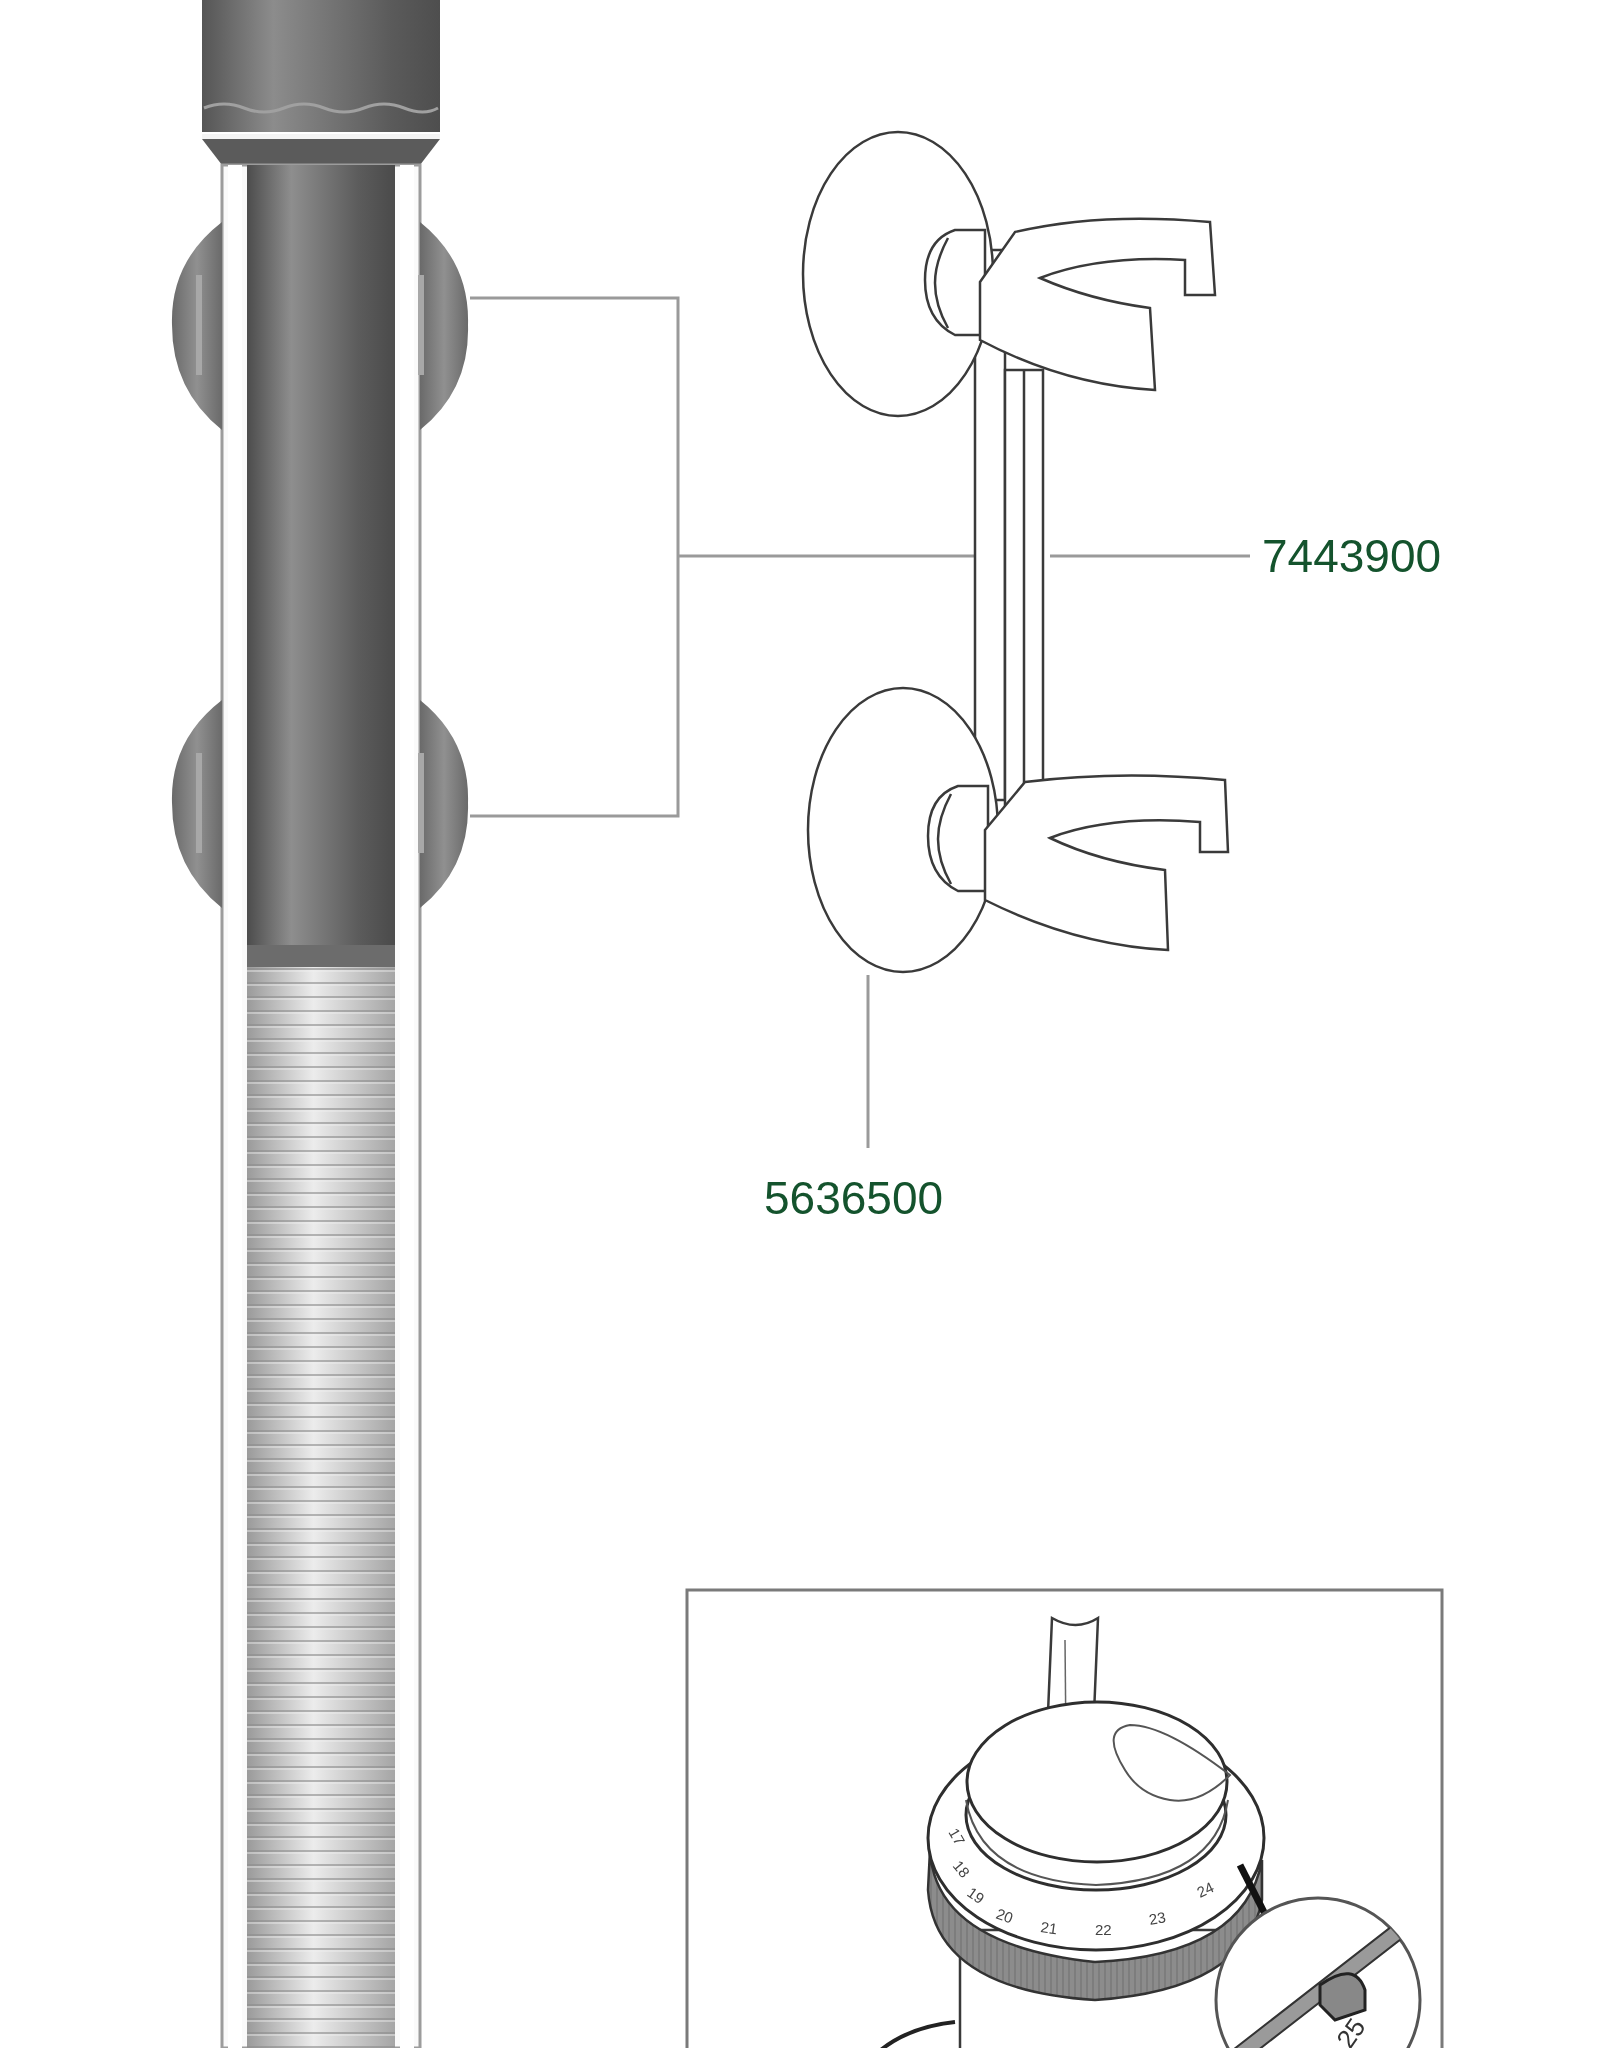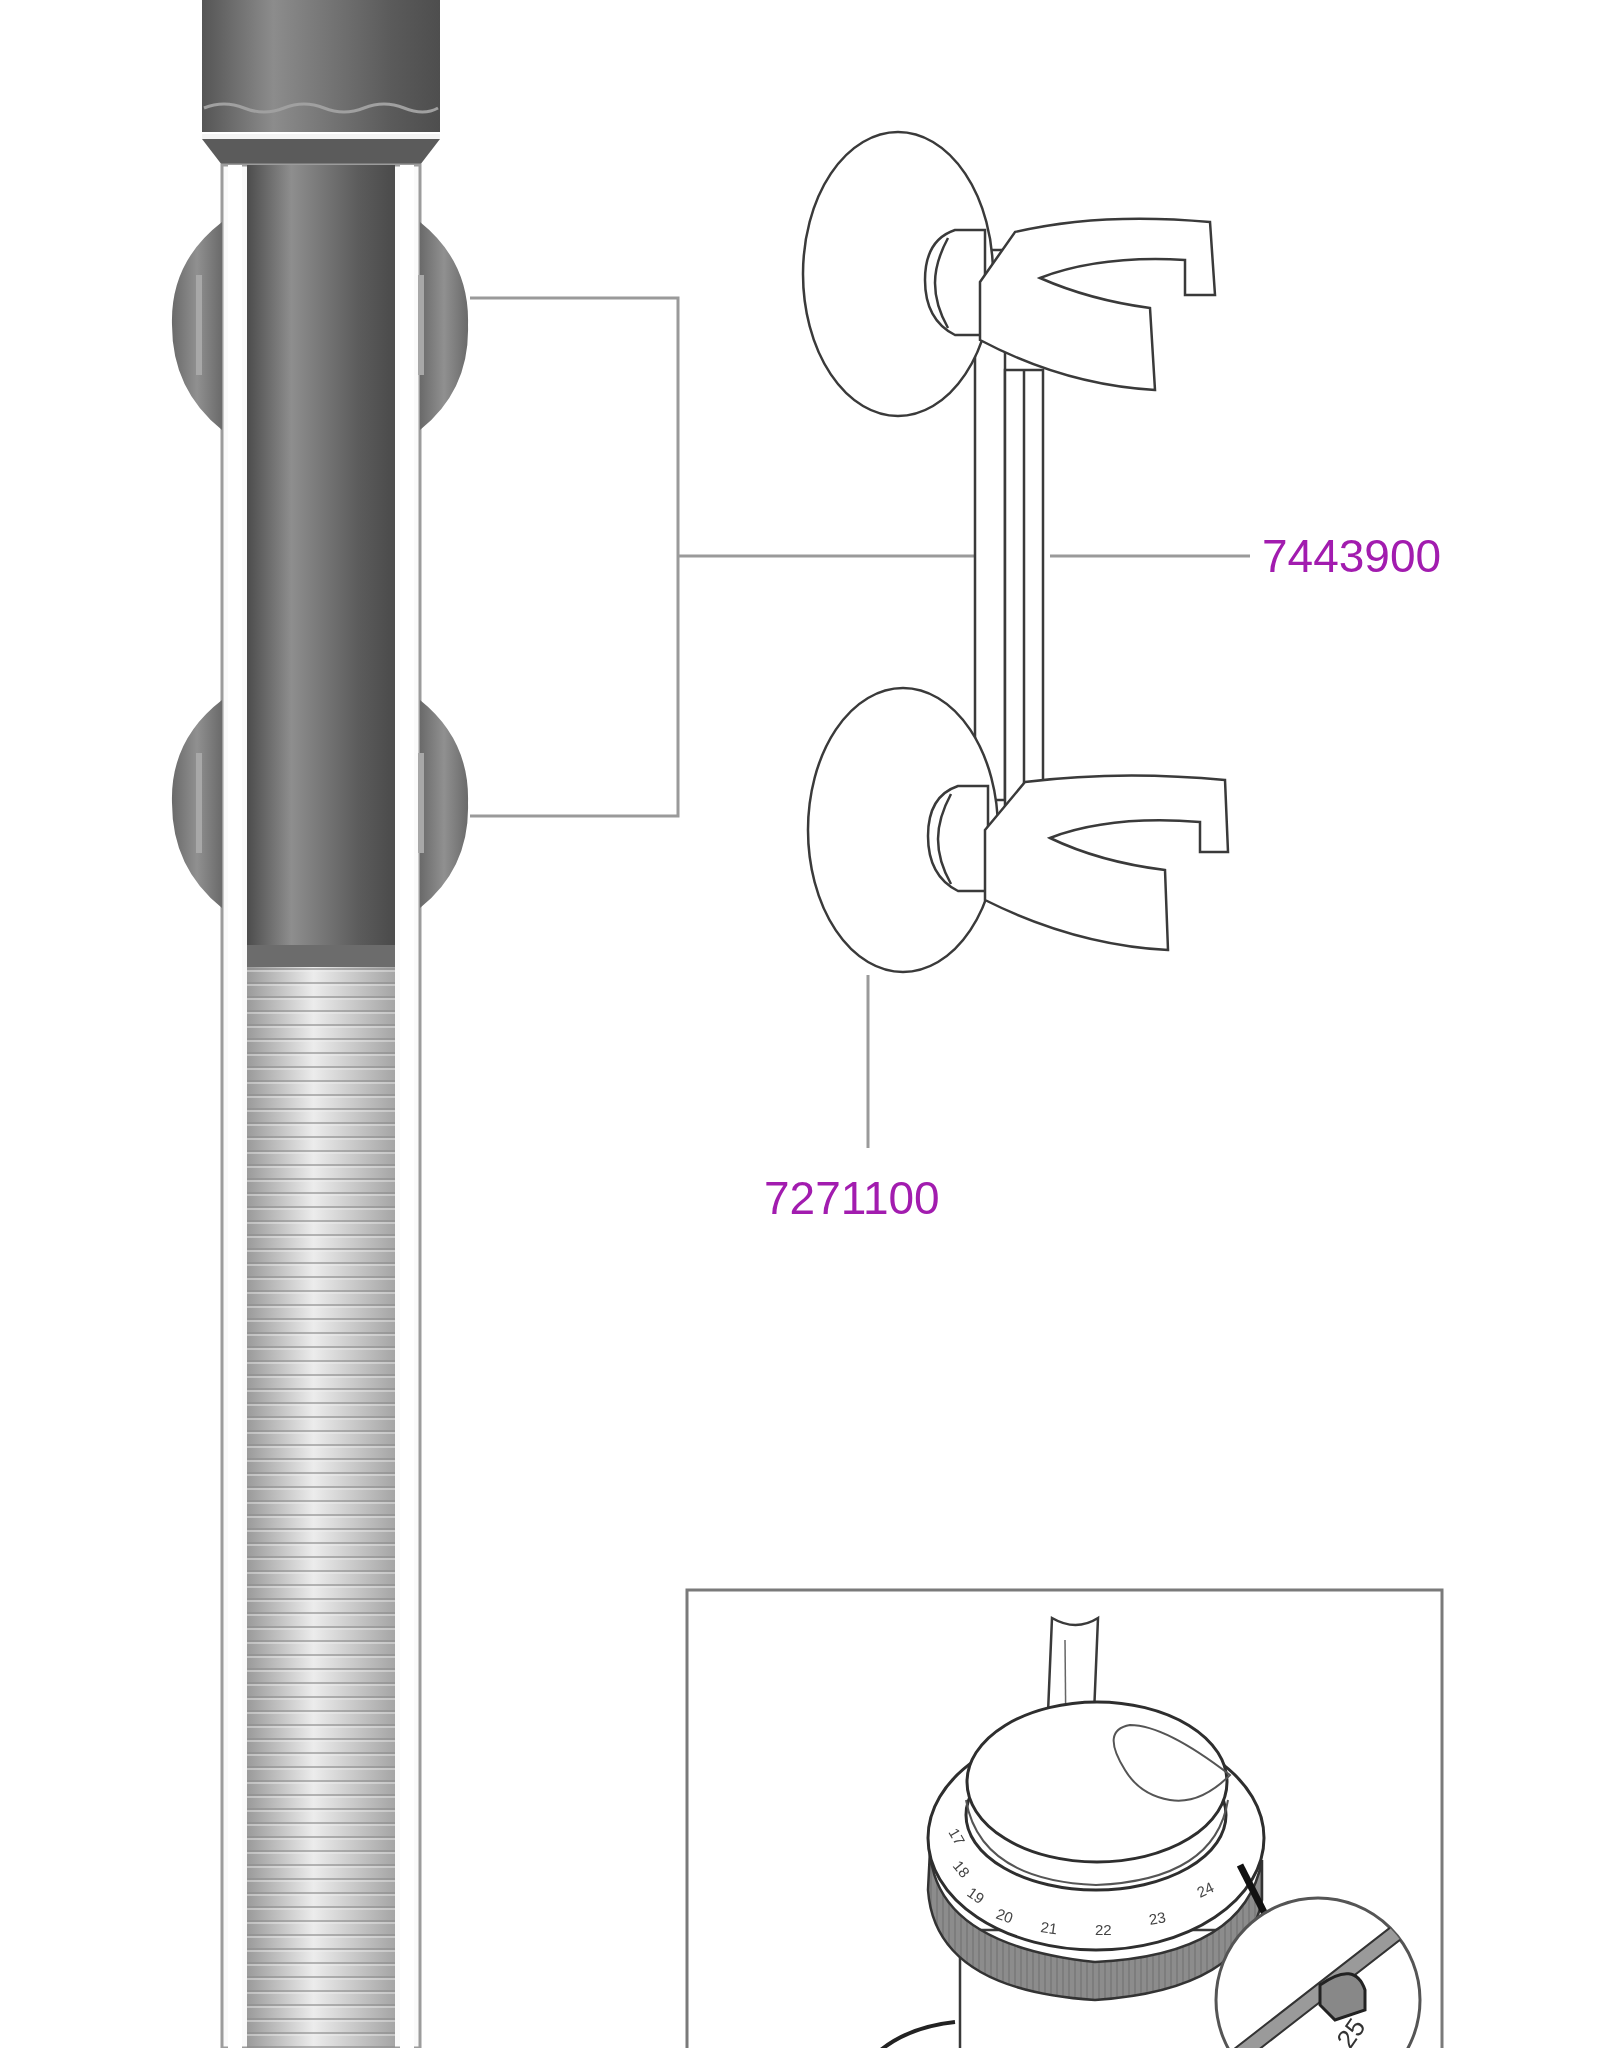--- a/index.html
+++ b/index.html
@@ -18,21 +18,21 @@
       position: absolute;
       left: 0;
       top: 0;
       width: 1600px;
       height: 2048px;
     }
     .part-label {
       position: absolute;
       font-family: "Liberation Sans", sans-serif;
       font-size: 46px;
-      color: #a21caf;
+      color: #14532d;
       letter-spacing: 0px;
       line-height: 1;
       white-space: nowrap;
     }
     .dial-num {
       font-family: "Liberation Sans", sans-serif;
       font-size: 15px;
       fill: #444;
     }
     .zoom-num {
@@ -193,14 +193,14 @@
           </g>
         </g>
 
         <path d="M870 2060 Q900 2028 955 2022" fill="none" stroke="#222" stroke-width="4"></path>
       </g>
     </g>
   </svg>
 
   
   <div class="part-label" style="left:1262px; top:533px;">7443900</div>
-  <div class="part-label" style="left:764px; top:1175px;">7271100</div>
+  <div class="part-label" style="left:764px; top:1175px;">5636500</div>
 </div>
 
 </body></html>

